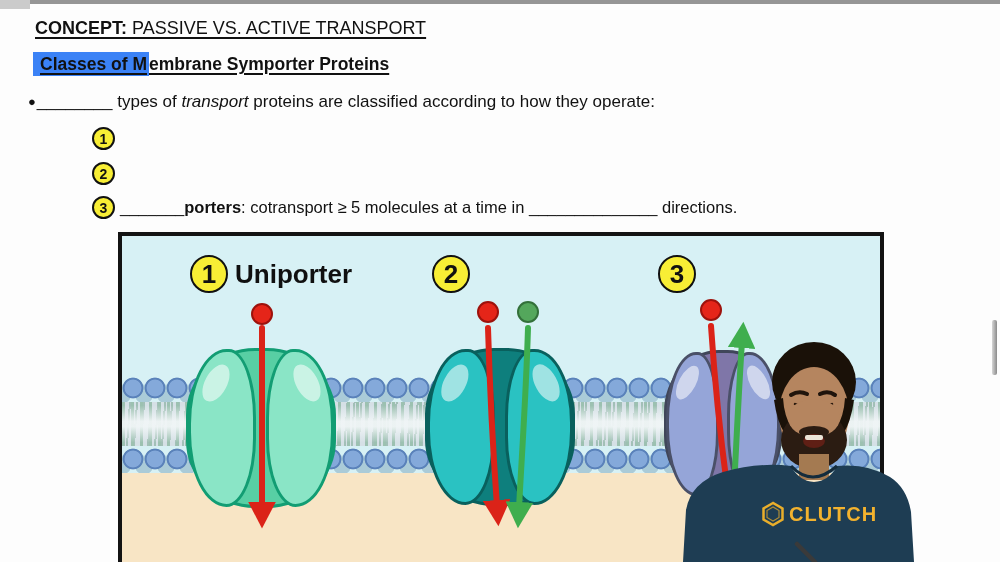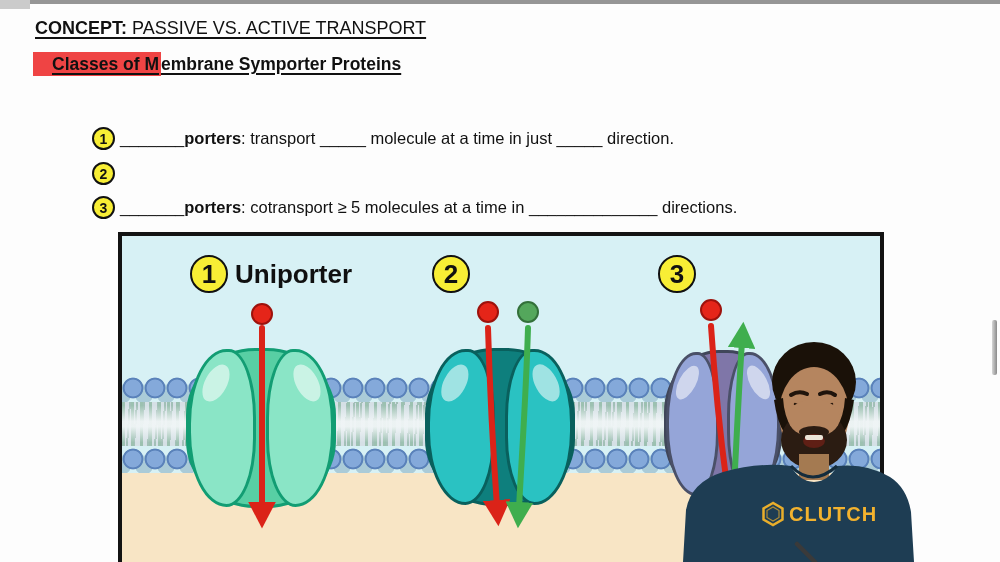--- a/index.html
+++ b/index.html
@@ -7,21 +7,21 @@
          font-family:"Liberation Sans",sans-serif;color:#111;}
   
   .top-strip{position:absolute;left:0;top:0;width:1000px;height:4px;background:#969696;}
   .top-strip-left{position:absolute;left:0;top:0;width:30px;height:9px;background:#cbcbcb;}
 
   
   .title{position:absolute;left:35px;top:18px;font-size:18px;
          text-decoration:underline;text-decoration-thickness:2px;text-underline-offset:3px;}
   .heading{position:absolute;left:33px;top:54px;font-size:17.5px;font-weight:700;
          text-decoration:underline;text-decoration-thickness:2px;text-underline-offset:3px;}
-  .hl{background:#ef4444;padding:2px 2px 2px 19px;}
+  .hl{background:#3b82f6;padding:2px 2px 2px 7px;}
   .bullet{position:absolute;left:28px;top:92px;font-size:17px;}
   .bullet .marker{font-size:13px;vertical-align:1px;margin-right:1px;}
   .item{position:absolute;left:92px;display:flex;align-items:center;gap:5px;font-size:16.5px;}
   .badge{display:flex;align-items:center;justify-content:center;border-radius:50%;
          background:#f8ee35;border:2px solid #111;font-weight:700;box-sizing:border-box;flex:0 0 auto;}
   .badge.sm{width:23px;height:23px;font-size:14px;}
   .badge.lg{width:38px;height:38px;font-size:26px;border-width:2.5px;}
   .itext b{font-weight:700;}
 
   
@@ -70,24 +70,24 @@
 <body>
 
 <div class="stage">
   <div class="top-strip"></div>
   <div class="top-strip-left"></div>
 
   <div class="title"><b>CONCEPT:</b><span> PASSIVE VS. ACTIVE TRANSPORT</span></div>
 
   <div class="heading"><span class="hl">Classes of M</span><span>embrane Symporter Proteins</span></div>
 
+  <div class="bullet"><span class="marker">●</span><span>________ types of </span><i>transport</i><span> proteins are classified according to how they operate:</span></div>
 
   <div class="item" style="top:127px">
     <span class="badge sm">1</span>
-    <span class="itext"><span>_______</span><b>porters</b><span>: transport _____ molecule at a time in just _____ direction.</span></span>
   </div>
   <div class="item" style="top:162px">
     <span class="badge sm">2</span>
   </div>
   <div class="item" style="top:196px">
     <span class="badge sm">3</span>
     <span class="itext"><span>_______</span><b>porters</b><span>: cotransport ≥ 5 molecules at a time in ______________ directions.</span></span>
   </div>
 
   <div class="diagram">

